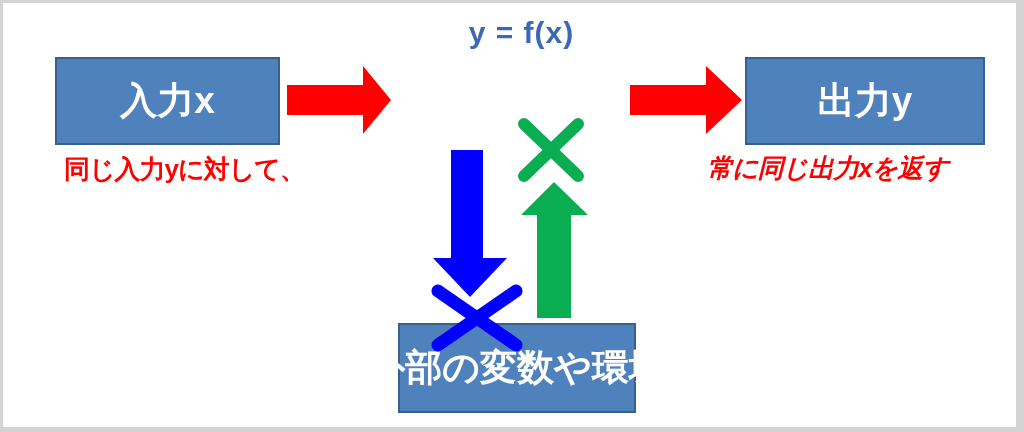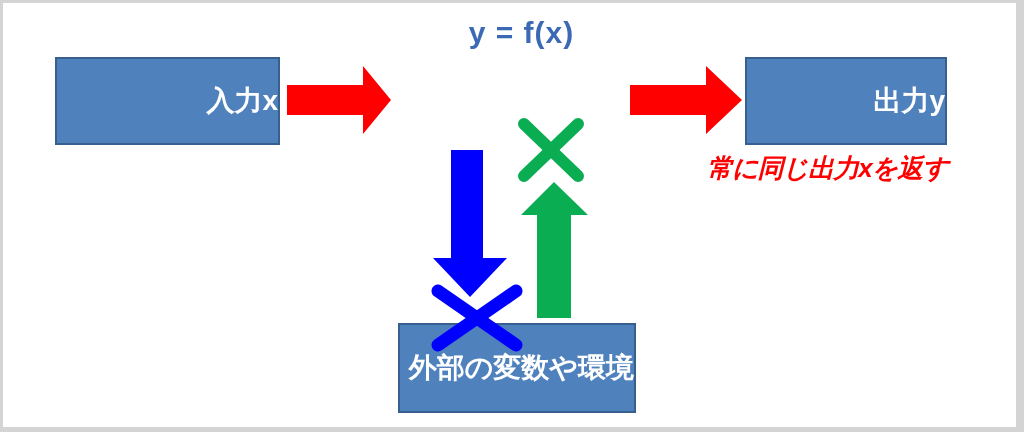--- a/index.html
+++ b/index.html
@@ -29,23 +29,23 @@
     border-left:3px solid var(--frame-gray);
     border-right:8px solid var(--frame-gray);
     border-bottom:5px solid var(--frame-gray);
     pointer-events:none;
     z-index:10;
   }
   .node{
     position:absolute;
     background:var(--box-fill);
     border:2px solid var(--box-border);
-    display:flex;align-items:center;justify-content:flex-end;
+    display:flex;align-items:center;justify-content:center;
     color:var(--label-white);
-    font-size:28px;font-weight:700;
+    font-size:37px;font-weight:700;
     letter-spacing:0px;
     white-space:nowrap;
   }
   .title{
     position:absolute;
     left:408px;top:16px;width:227px;
     text-align:center;
     color:var(--title-blue);
     font-size:30px;font-weight:700;
     letter-spacing:1px;
@@ -73,21 +73,21 @@
 <div class="canvas">
   <div class="frame"></div>
 
   <div class="title">y = f(x)</div>
 
   <div class="node" style="left:55px;top:57px;width:225px;height:88px;">
     <span>入力x</span>
   </div>
 
 
-  <div class="node" style="left:745px;top:57px;width:202px;height:88px;">
+  <div class="node" style="left:745px;top:57px;width:240px;height:88px;">
     <span>出力y</span>
   </div>
 
   <div class="node" style="left:398px;top:323px;width:238px;height:90px;">
     <span>外部の変数や環境</span>
   </div>
 
   <svg style="left:287px;top:66px;" width="104" height="68" viewBox="0 0 104 68">
     <polygon class="red-shape" points="0,19 76,19 76,0 104,34 76,68 76,49 0,49"></polygon>
   </svg>
@@ -107,17 +107,18 @@
   <svg style="left:517px;top:117px;" width="68" height="66" viewBox="0 0 68 66">
     <line class="green-stroke" x1="7" y1="7" x2="61" y2="59"></line>
     <line class="green-stroke" x1="61" y1="7" x2="7" y2="59"></line>
   </svg>
 
   <svg style="left:430px;top:283px;" width="94" height="70" viewBox="0 0 94 70">
     <line class="blue-stroke" x1="8" y1="8" x2="86" y2="62"></line>
     <line class="blue-stroke" x1="86" y1="8" x2="8" y2="62"></line>
   </svg>
 
+  <div class="caption red" style="left:64px;top:152px;">同じ入力yに対して、</div>
 
   <div class="caption red" style="left:707px;top:151px;font-style:italic;">常に同じ出力xを返す</div>
 
 
 </div>
 
 </body></html>

